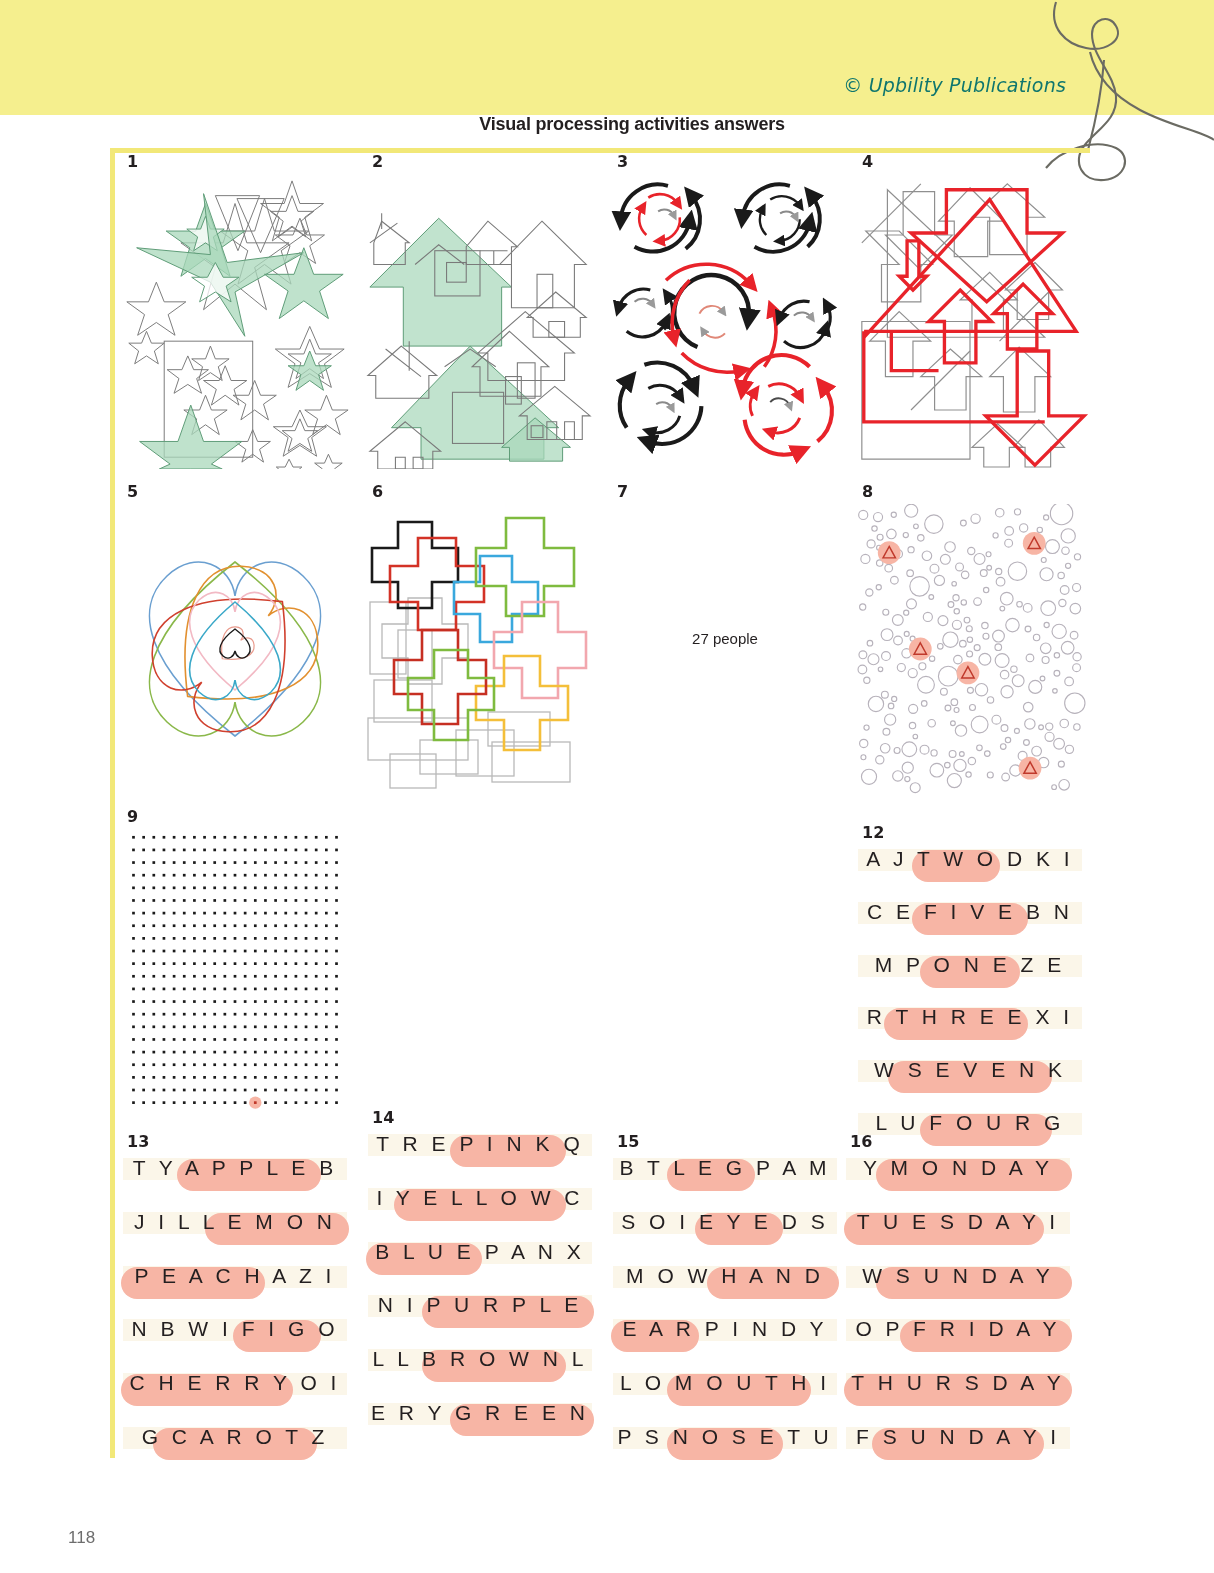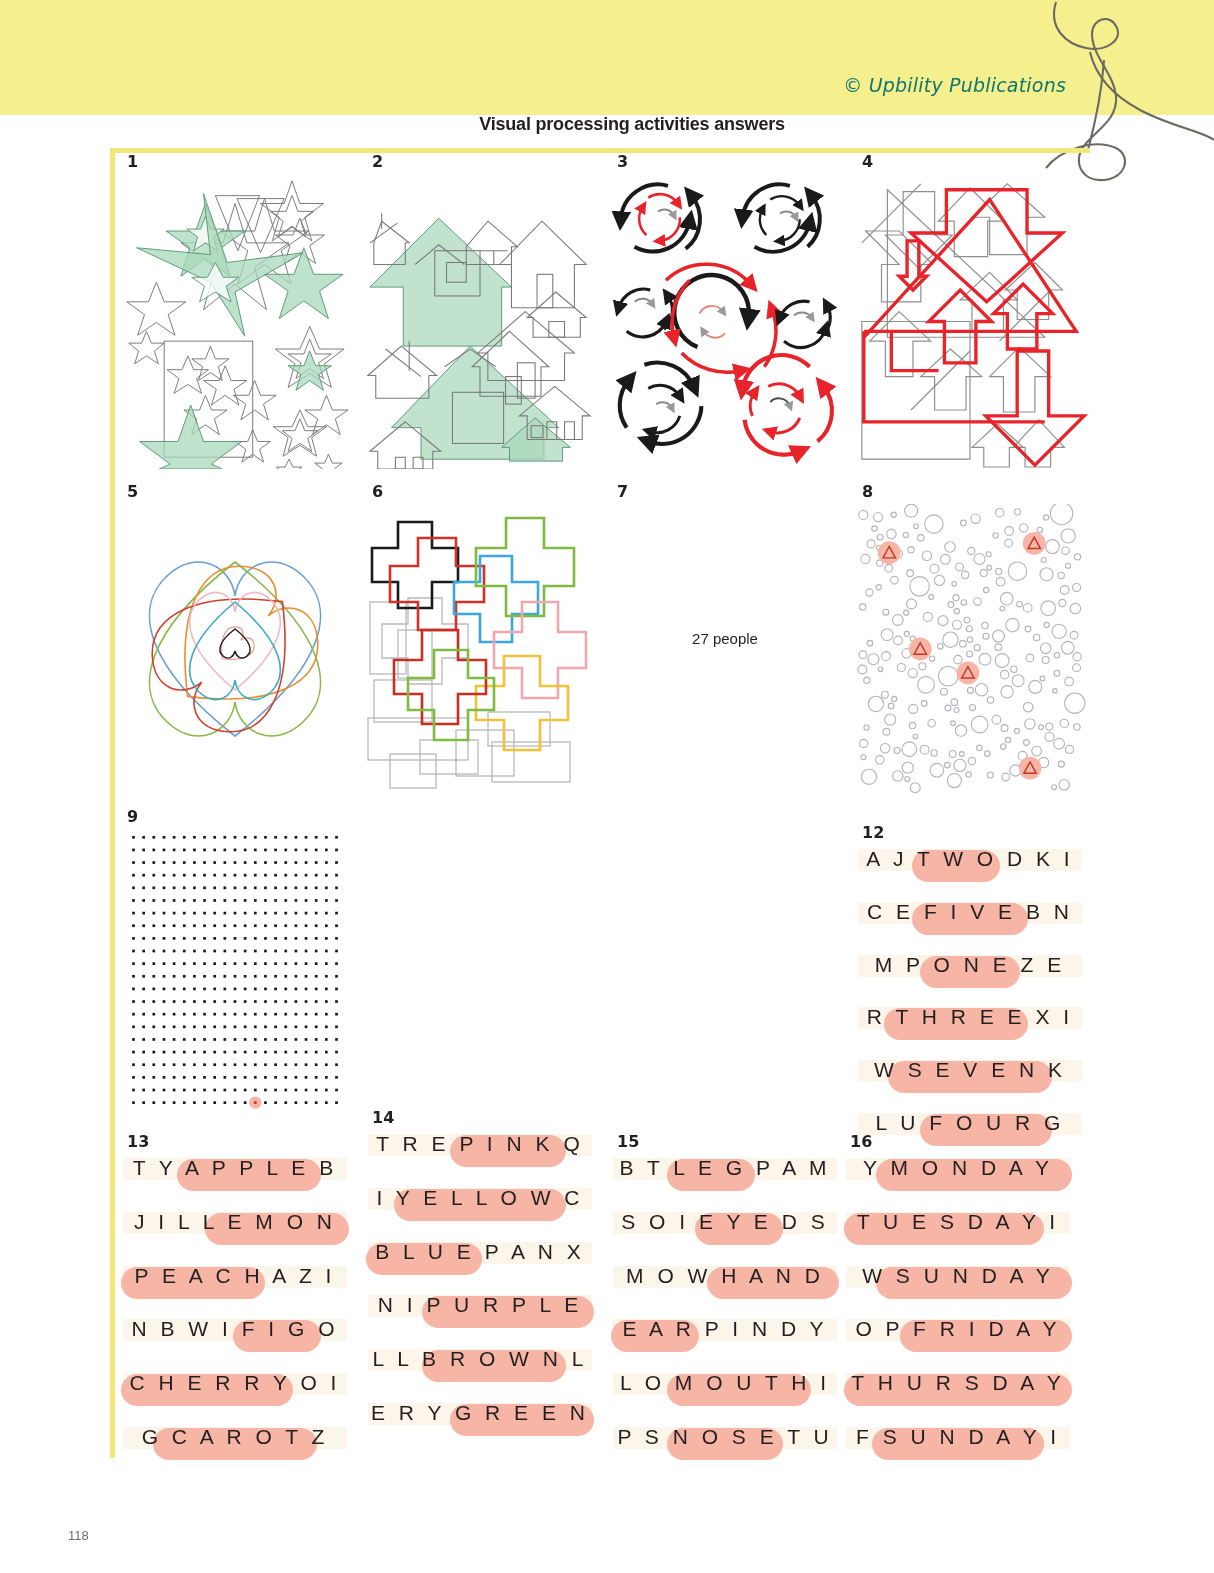--- a/index.html
+++ b/index.html
@@ -61,21 +61,21 @@
     background:#f7b5a5;
   }
   .ws-letters{
     position:relative;z-index:2;width:100%;
     text-align:center;
     font-size:21px;color:#231f20;letter-spacing:4px;
     font-family:"Liberation Sans",sans-serif;
   }
   .page-number{
     position:absolute;left:68px;top:1528px;
-    font-size:13px;color:#6d6d6d;
+    font-size:17px;color:#6d6d6d;
   }
 </style>
 </head>
 <body>
 
 <div class="header-band"></div>
 
 <div class="copyright">© Upbility Publications</div>
 
 <svg class="squiggle" viewBox="0 0 170 195">

